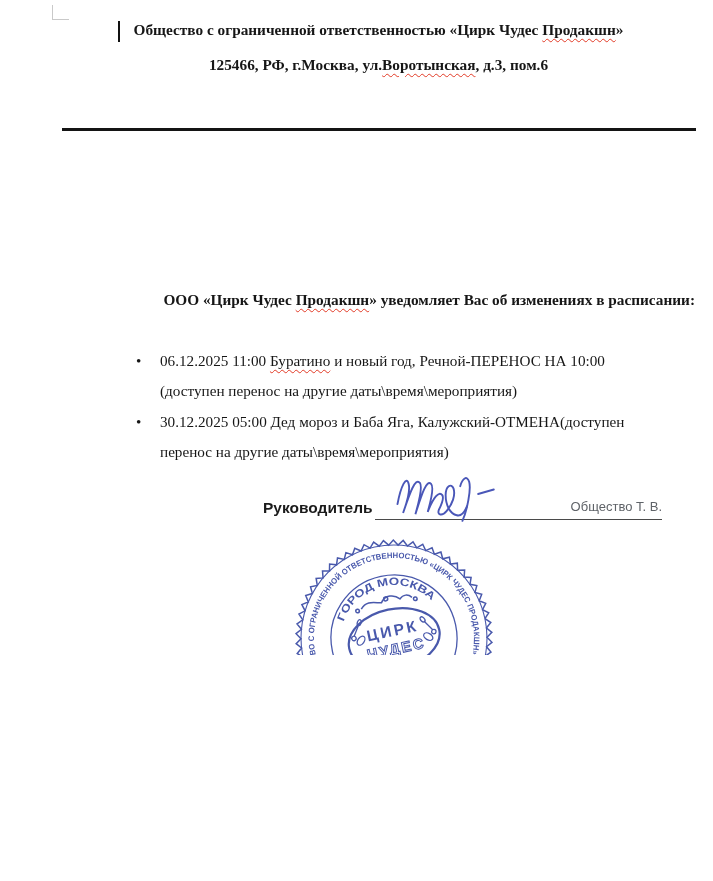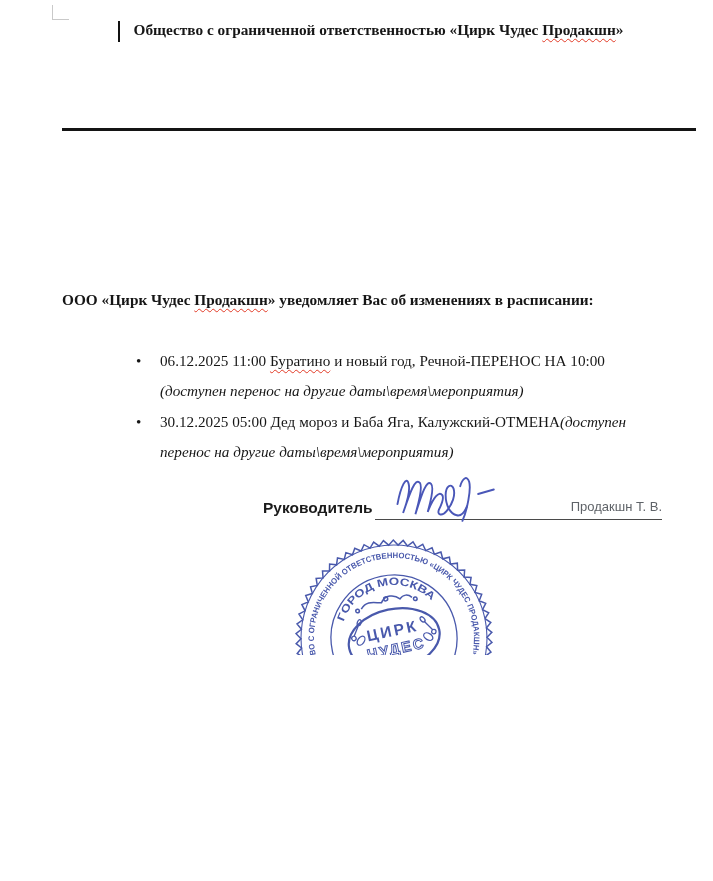--- a/index.html
+++ b/index.html
@@ -9,68 +9,69 @@
           border-left:1.6px solid #c9c9c9;border-bottom:1.6px solid #c9c9c9;}
   .cursor{position:absolute;left:118px;top:21px;width:1.5px;height:21px;background:#111;}
   .hdr{position:absolute;top:22px;left:62px;right:18px;text-align:center;
        font-weight:bold;font-size:15.3px;line-height:16px;}
   .hdr .hline{margin-bottom:18.5px;}
   .rule{position:absolute;top:128px;left:62px;right:17px;border-top:3.2px solid #141414;}
   .daterow{position:absolute;top:153px;left:63px;right:19px;display:flex;
            justify-content:space-between;font-weight:bold;font-size:15.3px;}
   .title{position:absolute;top:249px;left:62px;right:18px;text-align:center;
          font-weight:bold;font-size:15.3px;}
-  .intro{position:absolute;top:291px;left:62px;right:18px;text-align:left;
+  .intro{position:absolute;top:291px;left:62px;right:18px;text-align:right;
          font-weight:bold;font-size:15.3px;}
   .sp{text-decoration:underline wavy #e23b27 1px;text-underline-offset:3px;}
   .list{position:absolute;top:346px;left:160px;width:505px;font-size:15.2px;line-height:30.4px;}
   .li{position:relative;}
   .bullet{position:absolute;left:-24px;top:0;}
-  .note{font-style:italic;}
+  .note{}
   .sigrow{position:absolute;left:263px;top:494px;width:399px;height:26px;
           font-family:"Liberation Sans",sans-serif;}
   .sigrole{position:absolute;left:0;bottom:3px;font-weight:bold;font-size:15.5px;color:#1b1b1b;}
   .sigline{position:absolute;left:112px;right:0;bottom:0;height:1.4px;background:#4a4a4a;}
   .signame{position:absolute;right:0;bottom:6px;font-size:13px;color:#5f6368;}
   .scribble{position:absolute;left:128px;bottom:-2px;width:116px;height:56px;}
   .thinline{position:absolute;left:230px;top:736px;width:405px;height:1px;background:#bdbdbd;}
   .stamp{position:absolute;left:288px;top:532px;width:212px;height:212px;opacity:.93;}
   .stamp text{font-family:"Liberation Sans",sans-serif;}
 </style>
 </head>
 <body>
 
 <div class="page">
 
   <div class="corner"></div>
   <div class="cursor"></div>
 
   <div class="hdr">
     <div class="hline"><span>Общество с ограниченной ответственностью «Цирк Чудес </span><span class="sp">Продакшн</span><span>»</span></div>
+    <div class="hline"><span>125466, РФ, г.Москва, ул.</span><span class="sp">Воротынская</span><span>, д.3, пом.6</span></div>
   </div>
 
   <div class="rule"></div>
 
 
 
   <div class="intro"><span>ООО «Цирк Чудес </span><span class="sp">Продакшн</span><span>» уведомляет Вас об изменениях в расписании:</span></div>
 
   <div class="list">
     <div class="li">
       <span class="bullet">•</span><span><span>06.12.2025 11:00 </span><span class="sp">Буратино</span><span> и новый год, Речной-ПЕРЕНОС НА 10:00 </span></span><span class="note">(доступен перенос на другие даты\время\мероприятия)</span>
     </div>
     <div class="li">
       <span class="bullet">•</span><span>30.12.2025 05:00 Дед мороз и Баба Яга, Калужский-ОТМЕНА</span><span class="note">(доступен перенос на другие даты\время\мероприятия)</span>
     </div>
   </div>
 
   <div class="sigrow">
     <span class="sigrole">Руководитель</span>
     <div class="sigline"></div>
-    <span class="signame">Продакшн Т. В.</span>
+    <span class="signame">Общество Т. В.</span>
     <svg class="scribble" viewBox="0 0 100 50">
       <g fill="none" stroke="#4a57b8" stroke-width="1.7" stroke-linecap="round">
         <path d="M4 34 C7 18 12 8 14 16 C16 24 11 36 9 42 C15 24 20 10 24 15 C27 19 22 36 20 43 C26 24 30 12 34 16 C37 19 33 34 31 41 C36 28 41 22 44 26 C46 29 43 35 41 39 C39 44 44 45 48 40 C53 34 56 26 54 20 C52 15 47 18 47 26 C47 35 51 43 57 44 C61 45 64 41 66 36"></path>
         <path d="M60 18 C62 11 66 8 68 14 C70 21 66 40 62 49"></path>
         <path d="M76 25 L90 21"></path>
       </g>
     </svg>
   </div>
 
   <div class="thinline"></div>

